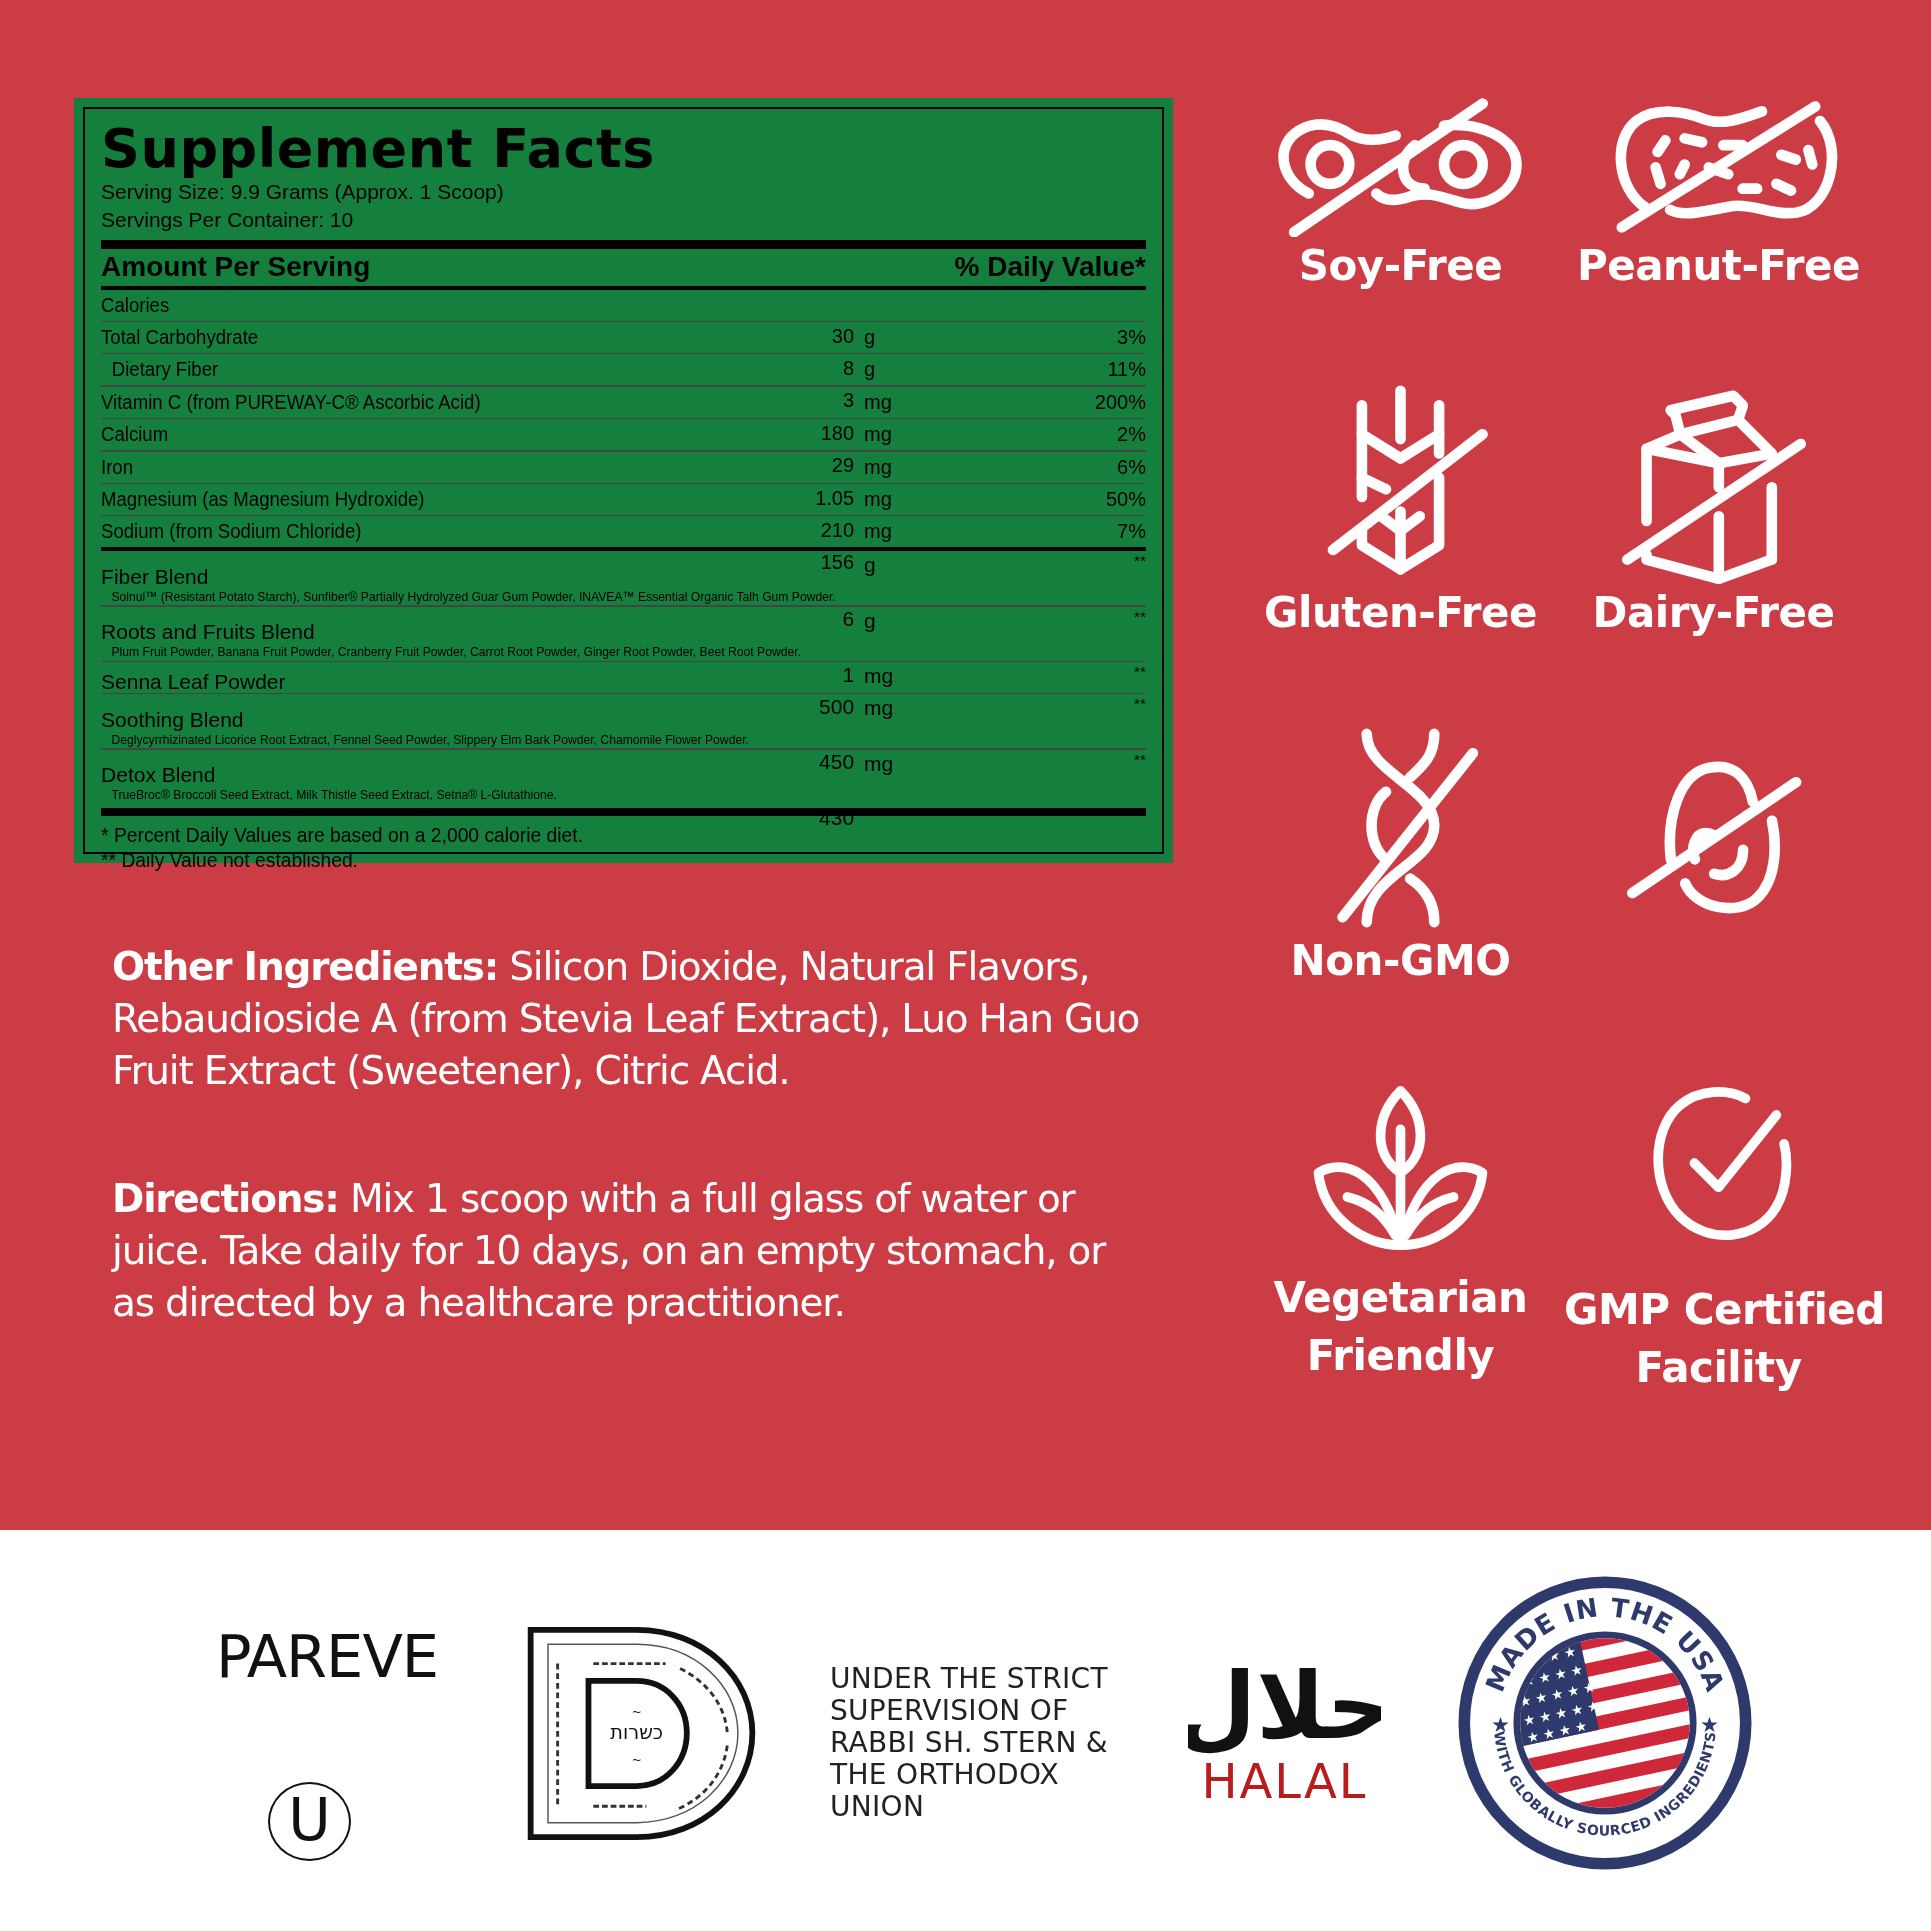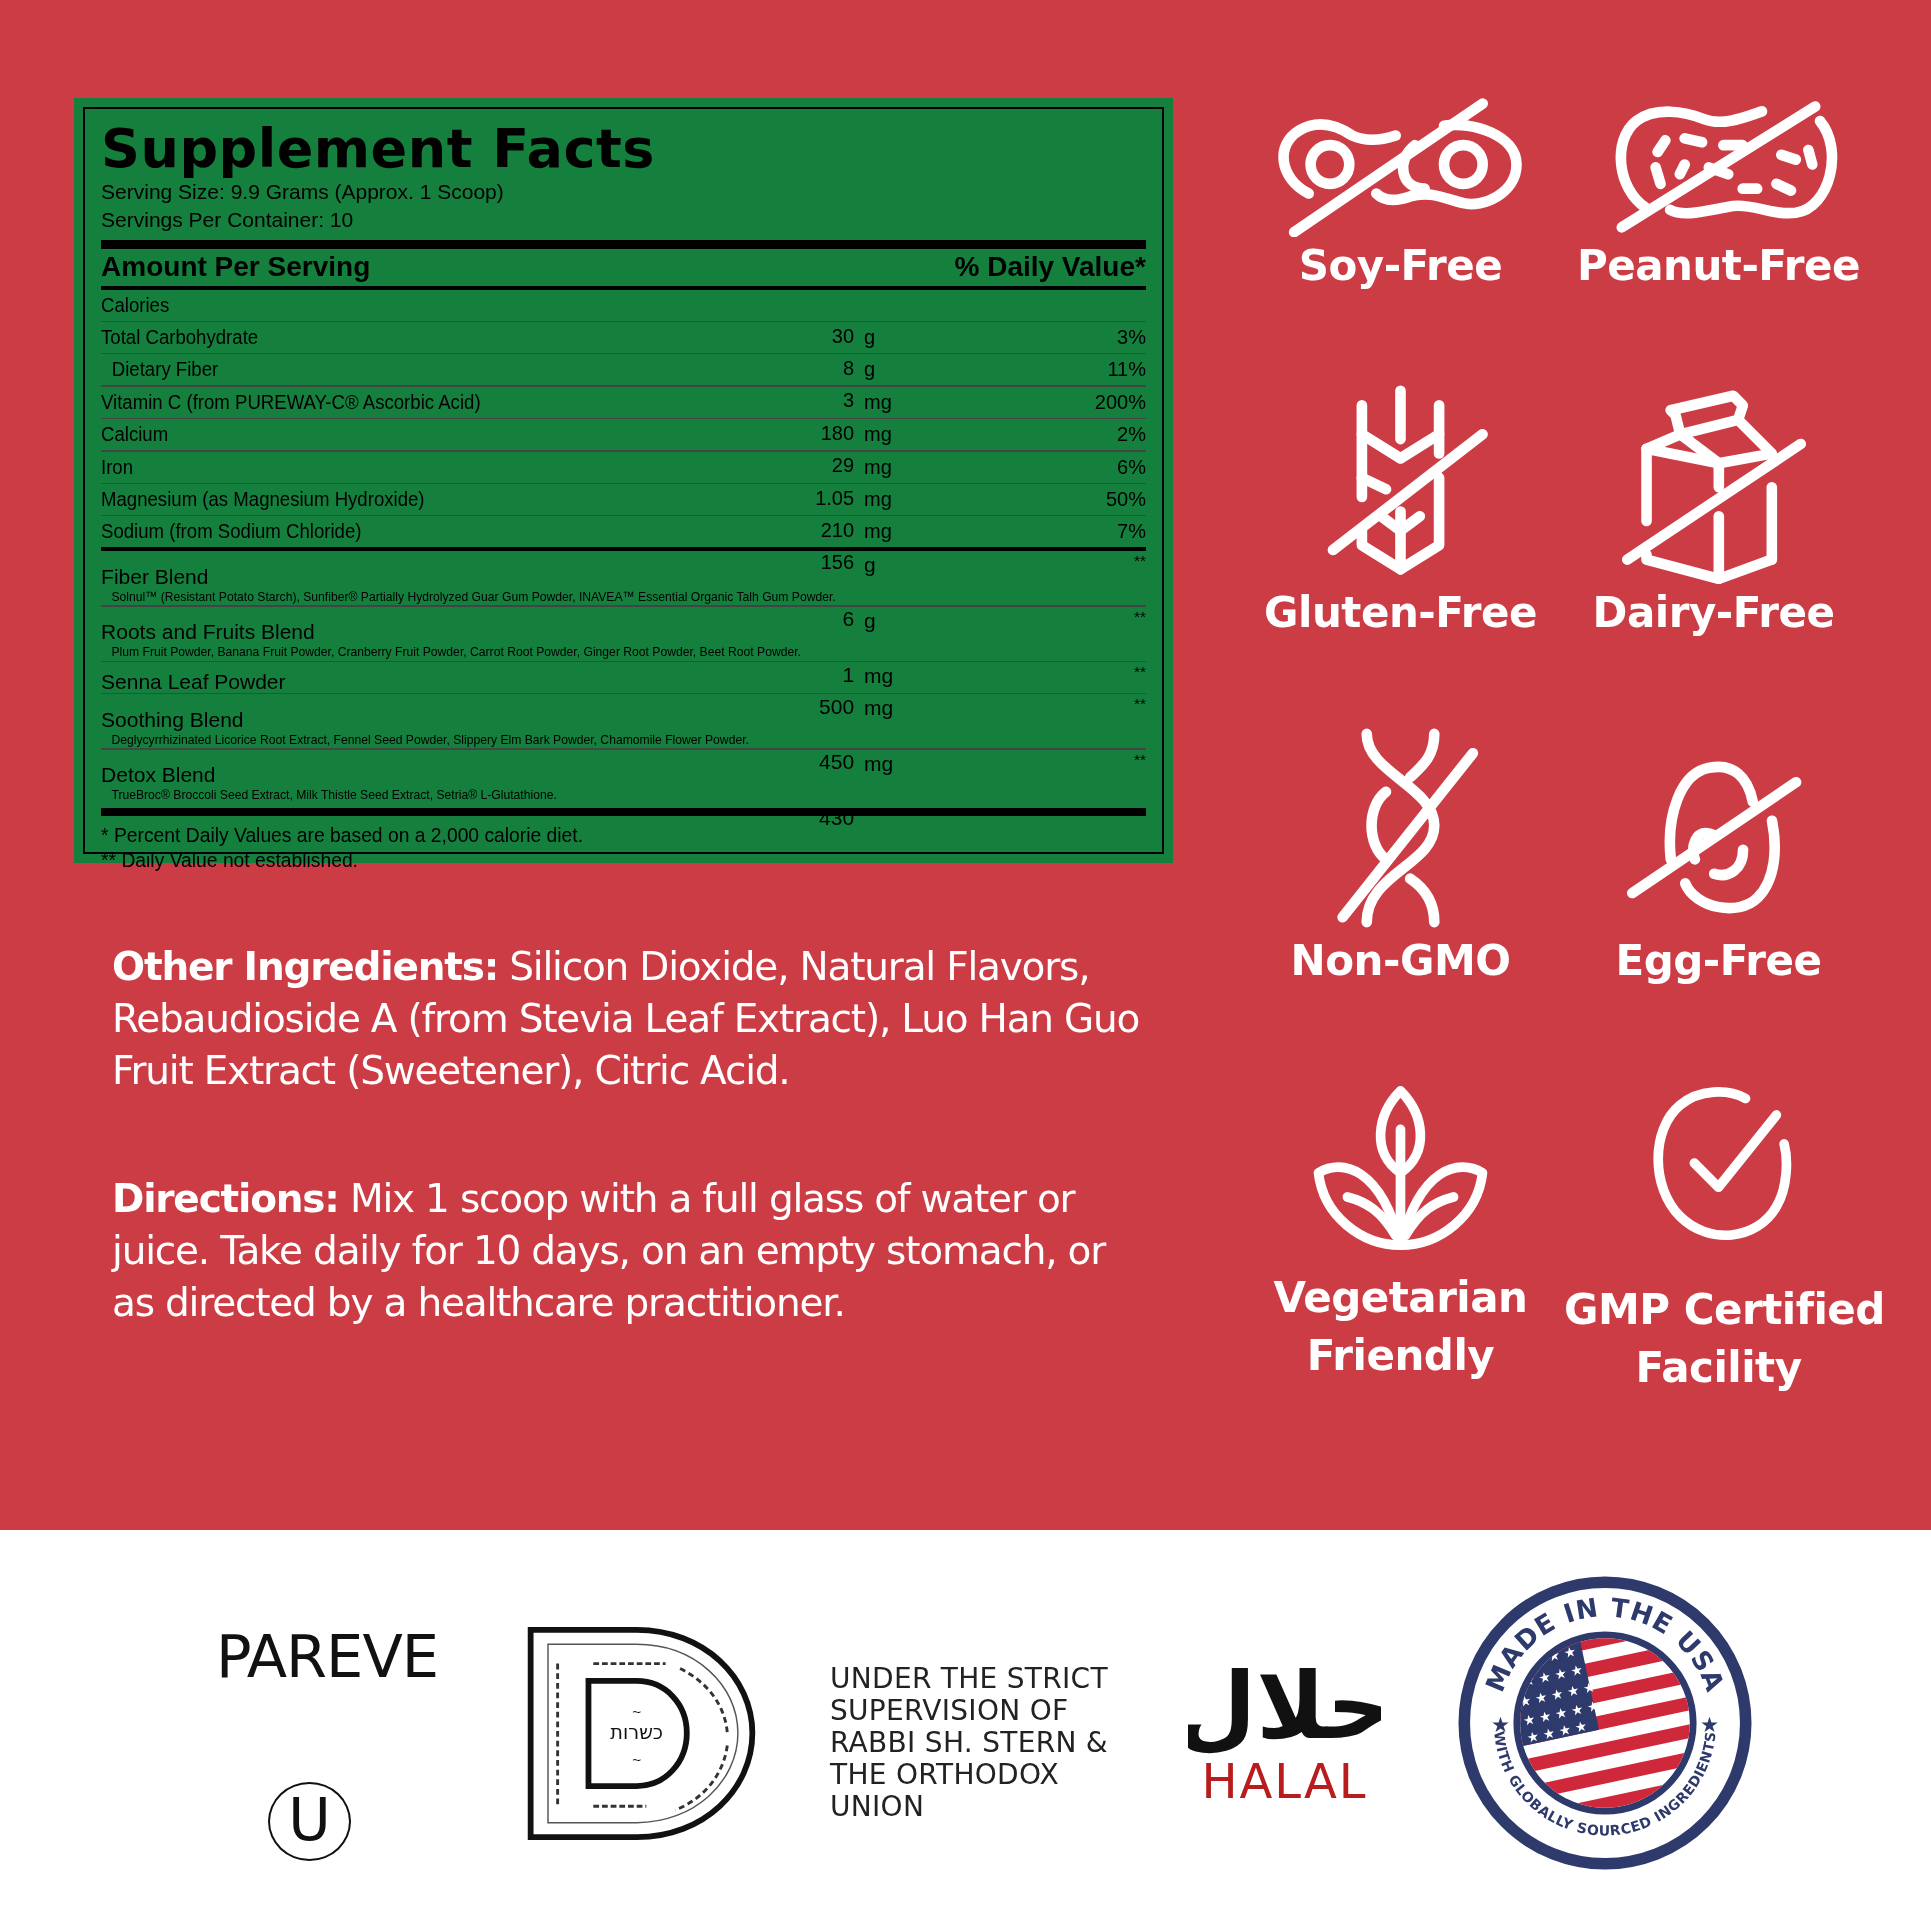--- a/index.html
+++ b/index.html
@@ -274,21 +274,20 @@
   <div class="label">Non-GMO</div>
 </div>
 <div class="badge" style="left:1564px; top:724px;">
   <svg width="212" height="208" viewBox="0 0 220 215" fill="none" stroke="#fff" stroke-width="11" stroke-linecap="round">
     <path d="M145 80 C140 55 125 40 100 45 C70 50 55 95 60 140"></path>
     <path d="M75 165 C85 190 130 200 150 180 C170 160 170 125 165 100"></path>
     <path d="M105 115 C85 105 80 130 85 140"></path>
     <path d="M105 155 C120 160 135 150 135 130"></path>
     <line x1="20" y1="175" x2="190" y2="60"></line>
   </svg>
-  <div class="label">Egg-Free</div>
 </div>
 <div class="badge" style="left:1246px; top:1081px;">
   <svg width="193" height="174" viewBox="0 0 200 180" fill="none" stroke="#fff" stroke-width="10" stroke-linecap="round" stroke-linejoin="round">
     <path d="M100 10 C75 35 70 75 100 95 C130 75 125 35 100 10 Z"></path>
     <line x1="100" y1="50" x2="100" y2="170"></line>
     <path d="M15 95 C40 80 80 90 100 170 C60 170 20 140 15 95 Z"></path>
     <path d="M185 95 C160 80 120 90 100 170 C140 170 180 140 185 95 Z"></path>
     <path d="M45 120 C65 125 80 135 95 160"></path>
     <path d="M155 120 C135 125 120 135 105 160"></path>
   </svg>

